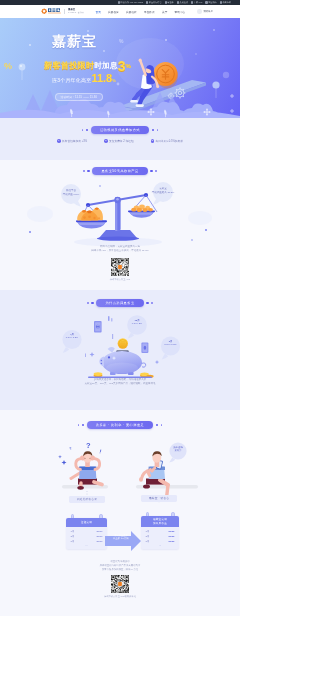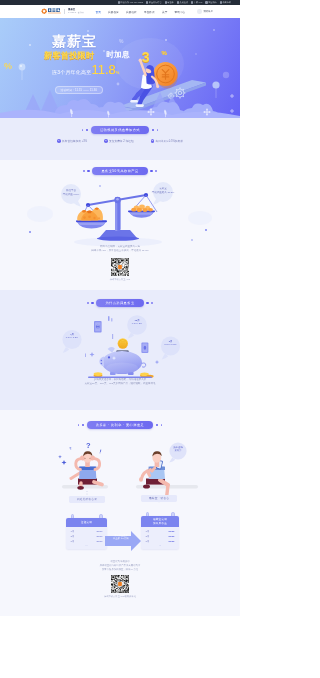--- a/index.html
+++ b/index.html
@@ -32,30 +32,30 @@
   .hd-right span{font-size:2.4px;color:#545c70;white-space:nowrap;}
 
   
   .hero{position:absolute;left:0;top:18px;width:240px;height:100px;overflow:hidden;
         background:linear-gradient(115deg,#a9cdf9 0%,#9db8f8 28%,#8e9df7 52%,#7a7ef6 76%,#6563f5 100%);}
   .hero svg{position:absolute;left:0;top:0;}
 
   .hero-txt{position:absolute;left:44px;top:17px;width:110px;}
   .hero-title{font-size:14px;font-weight:700;color:#fff;letter-spacing:1px;line-height:13px;
               padding-left:8px;text-shadow:0 .8px 1.2px rgba(70,80,170,.30);}
-  .hero-sub{display:flex;align-items:flex-start;margin-top:2px;white-space:nowrap;height:11px;gap:12px;}
+  .hero-sub{display:flex;align-items:center;margin-top:12px;white-space:nowrap;height:11px;}
   .hero-sub .gold{font-size:8.2px;font-weight:700;color:#ffd94a;letter-spacing:.2px;
                   text-shadow:0 .5px 0 #e0a42b;}
   .hero-sub .wht{font-size:7.6px;font-weight:700;color:#fff;letter-spacing:.2px;}
   .hero-sub .big{font-size:14px;font-weight:700;color:#ffd94a;letter-spacing:0;
                  text-shadow:0 .6px 0 #e0a42b;line-height:1;}
   .hero-sub .pct{font-size:6px;font-weight:700;color:#ffd94a;text-shadow:0 .4px 0 #e0a42b;}
   .hero-line2{margin-top:1px;white-space:nowrap;display:flex;align-items:baseline;padding-left:8px;}
   .hero-line2 .t{font-size:5px;color:#fff;font-weight:500;letter-spacing:.2px;}
-  .hero-line2 .n{font-size:13px;color:#ffd94a;font-weight:400;letter-spacing:0;
+  .hero-line2 .n{font-size:11px;color:#ffd94a;font-weight:700;letter-spacing:0;
                  text-shadow:0 .4px 0 #e0a42b;text-align:center;}
   .hero-line2 .n2{font-size:4px;color:#ffd94a;font-weight:700;}
   .hero-pill{margin-top:2px;margin-left:11px;display:inline-block;background:rgba(255,255,255,.17);
              border:.4px solid rgba(255,255,255,.40);border-radius:9px;padding:.9px 4.5px;
              font-size:2.8px;color:#eef1ff;letter-spacing:.1px;white-space:nowrap;}
 
 
   
   .sec{position:absolute;left:0;width:240px;}
   .sec-a{background:#e9ecfb;}

